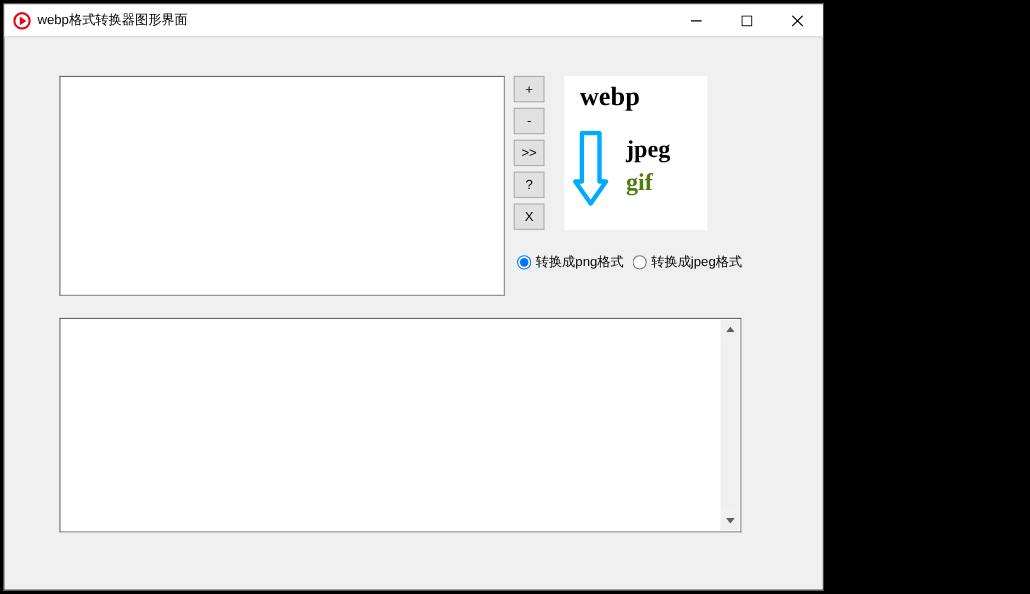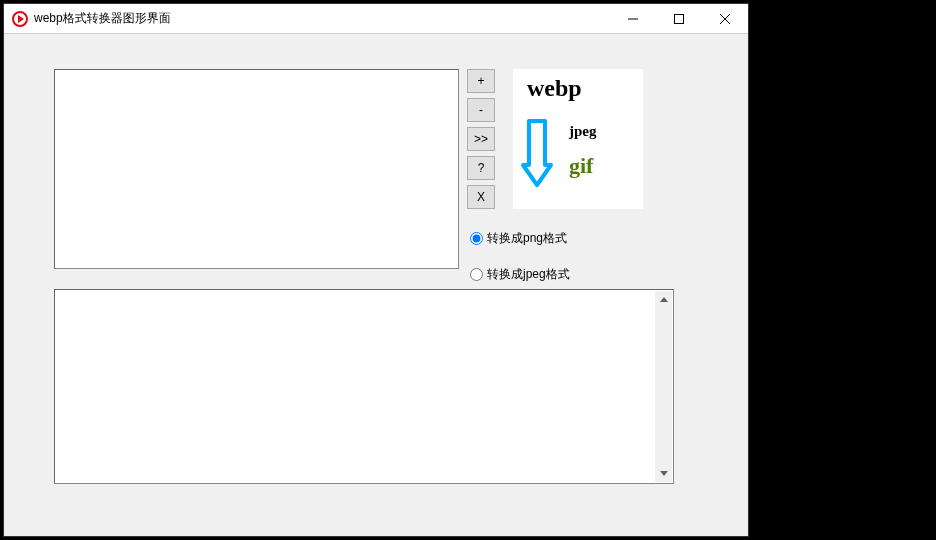--- a/index.html
+++ b/index.html
@@ -78,29 +78,30 @@
     .logo-box {
       width: 130px; height: 140px;
       background: #fff;
       margin-left: 10px;
       position: relative;
       font-family: "Comic Sans MS", cursive;
       font-weight: bold;
       padding-left: 48px;
     }
     .logo-webp { position:absolute; left:14px; top:6px; font-size:24px; color:#000; }
-    .logo-jpeg { position:absolute; left:56px; top:54px; font-size:15px; color:#000; }
+    .logo-jpeg { position:absolute; left:56px; top:54px; font-size:22px; color:#000; }
     .logo-gif  { position:absolute; left:56px; top:84px; font-size:22px; color:#4d7c0f; }
     .logo-arrow { position:absolute; left:6px; top:44px; }
 
     .radio-group {
       position: absolute;
       left: 466px; top: 196px;
-      display: flex; flex-direction: column; gap: 19px;
-      font-size: 12px;
+      display: flex; gap: 8px;
+      font-size: 12px;
+      align-items: flex-end;
     }
     .radio-row { display: flex; align-items: center; gap: 4px; }
     .radio-row input { margin: 0; }
 
     .output-box {
       position: absolute;
       left: 50px; top: 255px;
       width: 620px; height: 195px;
       background: #fff;
       border: 1px solid #888;

